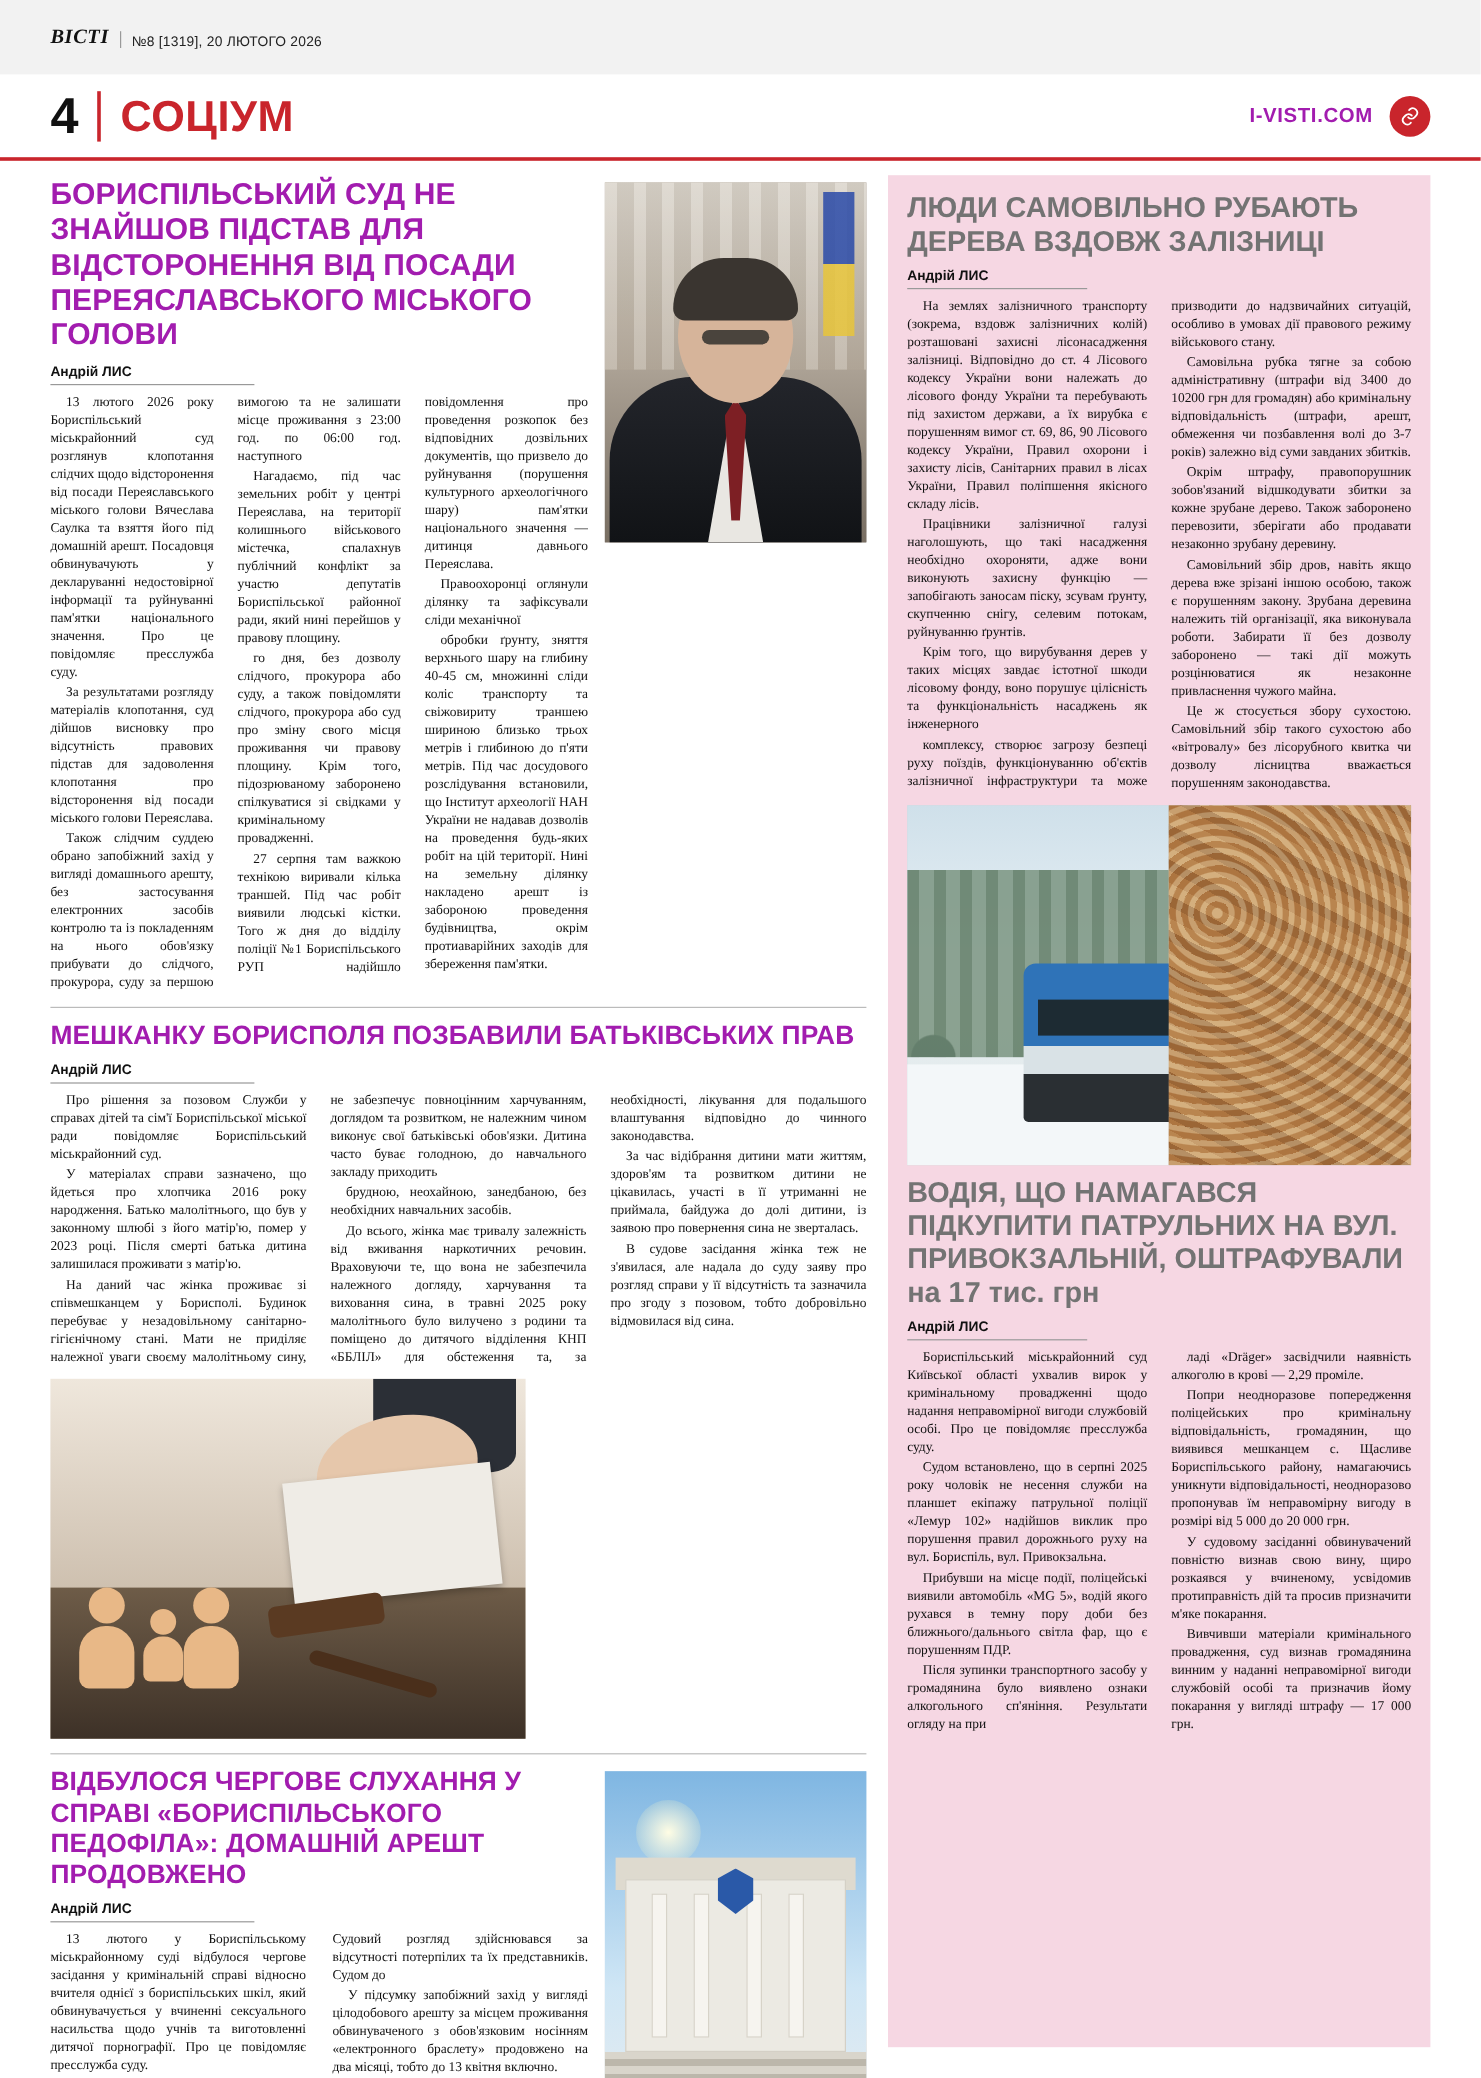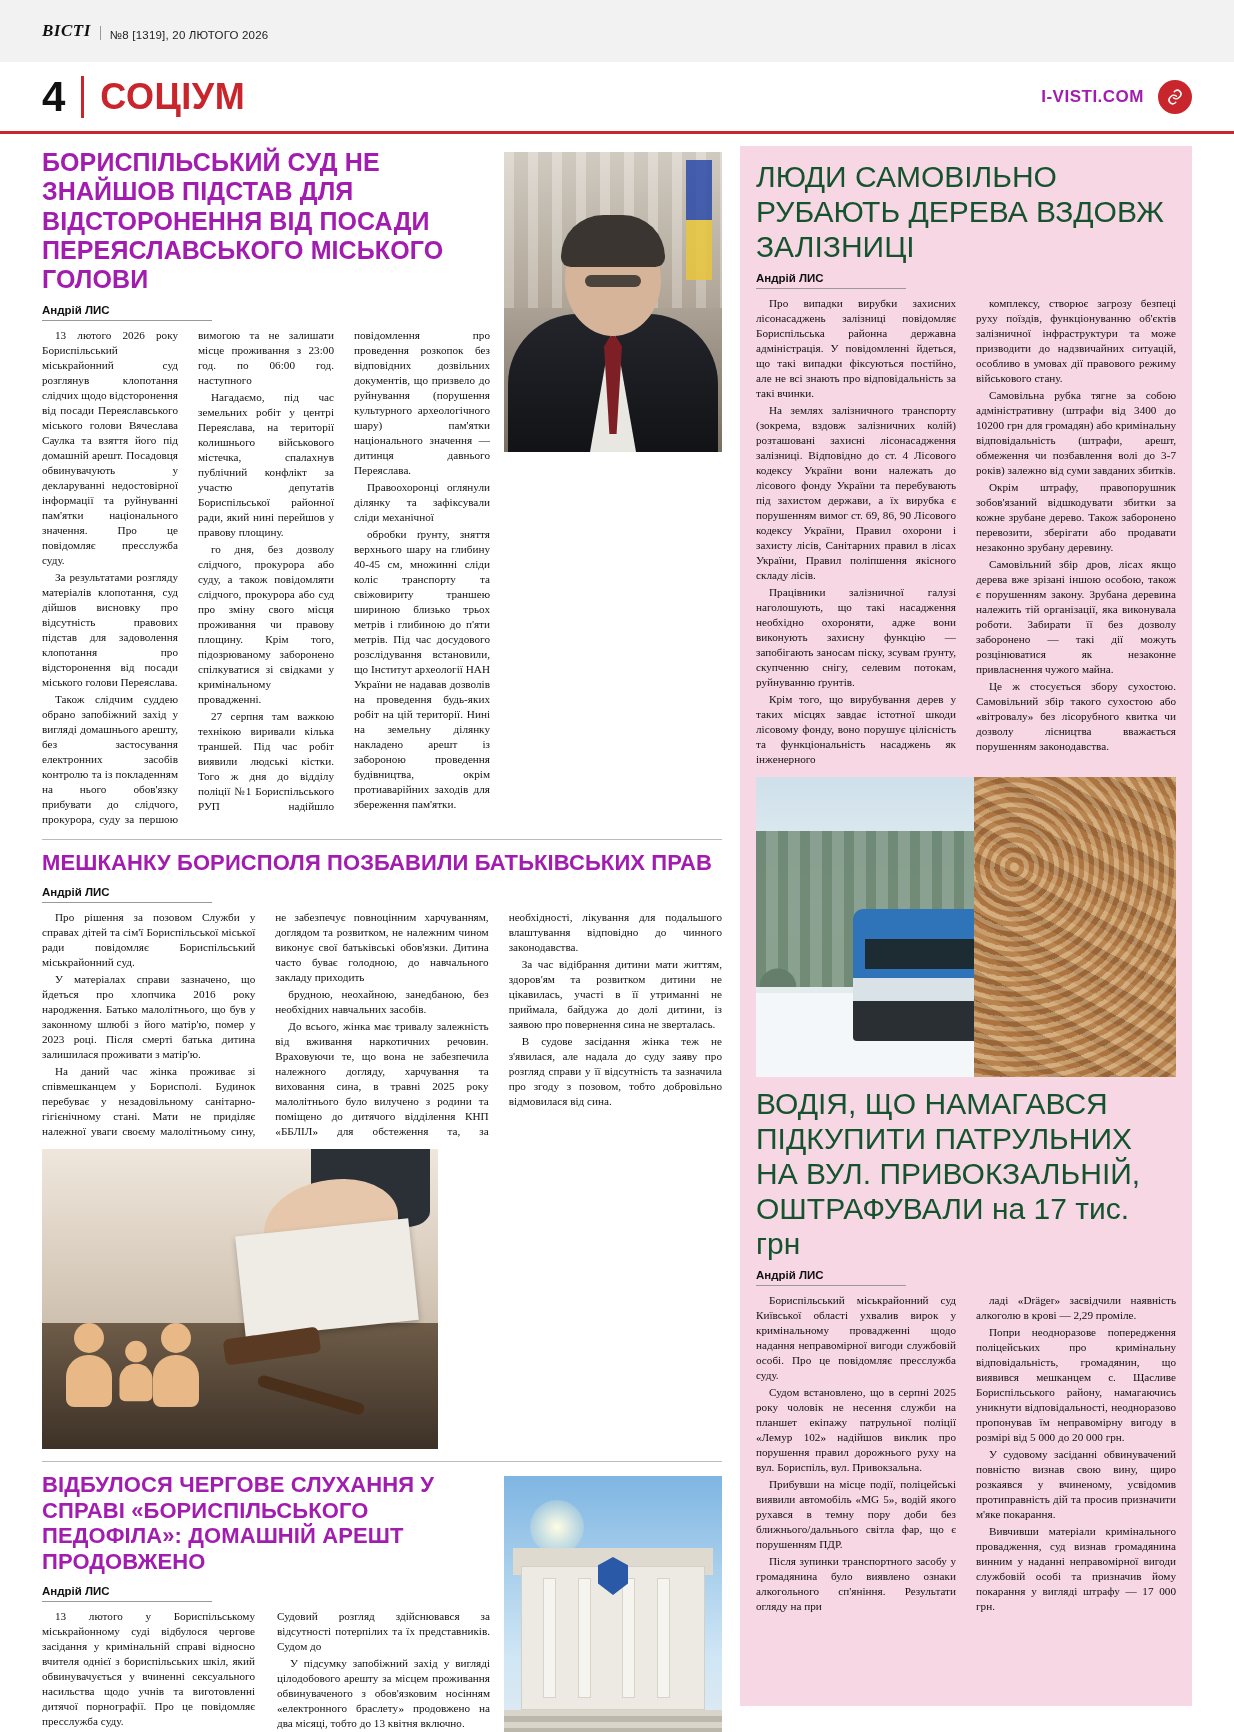--- a/index.html
+++ b/index.html
@@ -181,22 +181,22 @@
     border:1px solid #d4d0c6;}
   .pb-roof{position:absolute;left:4%;top:24%;width:92%;height:9%;background:#dedacf;}
   .pb-col{position:absolute;top:34%;width:13px;height:40%;background:#f6f4ef;border:1px solid #d7d3c8;}
   .pb-emb{position:absolute;left:50%;top:27%;transform:translateX(-50%);
     width:30px;height:38px;background:#2a59a8;clip-path:polygon(50% 0,100% 22%,100% 70%,50% 100%,0 70%,0 22%);}
   .pb-steps{position:absolute;left:0;bottom:0;width:100%;height:22%;
     background:repeating-linear-gradient(180deg,#d9d5cb 0 6px,#bcb7ab 6px 12px);}
 
   
   .rh {
-    font-size:30px; line-height:1.16; font-weight:normal; margin:0 0 8px 0;
-    color:#14532d; text-transform:uppercase;
+    font-size:24px; line-height:1.16; font-weight:bold; margin:0 0 8px 0;
+    color:#737373; text-transform:uppercase;
   }
   .right-col p.body { font-size:11.2px; }
   .right-cols2 { column-count:2; column-gap:20px; }
 
   .photo-train {
     width:100%; height:300px; margin:10px 0 10px 0; position:relative; overflow:hidden;
     background:#cfd8dd;
   }
   .pt-left{position:absolute;left:0;top:0;width:52%;height:100%;
     background:linear-gradient(180deg,#cfe0ea 0%,#e9f1f5 45%,#dfe6e6 100%);}
@@ -339,28 +339,27 @@
     </div>
 
   </div>
 
   <div class="right-col">
 
     <div>
       <h2 class="rh">ЛЮДИ САМОВІЛЬНО РУБАЮТЬ ДЕРЕВА ВЗДОВЖ ЗАЛІЗНИЦІ</h2>
       <div class="byline byline-r">Андрій ЛИС</div>
       <div class="right-cols2">
-        <p class="body">Про випадки вирубки захисних лісонасаджень залізниці повідомляє Бориспільська районна державна адміністрація. У повідомленні йдеться, що такі випадки фіксуються постійно, але не всі знають про відповідальність за такі вчинки.</p>
         <p class="body">На землях залізничного транспорту (зокрема, вздовж залізничних колій) розташовані захисні лісонасадження залізниці. Відповідно до ст. 4 Лісового кодексу України вони належать до лісового фонду України та перебувають під захистом держави, а їх вирубка є порушенням вимог ст. 69, 86, 90 Лісового кодексу України, Правил охорони і захисту лісів, Санітарних правил в лісах України, Правил поліпшення якісного складу лісів.</p>
         <p class="body">Працівники залізничної галузі наголошують, що такі насадження необхідно охороняти, адже вони виконують захисну функцію — запобігають заносам піску, зсувам ґрунту, скупченню снігу, селевим потокам, руйнуванню ґрунтів.</p>
         <p class="body">Крім того, що вирубування дерев у таких місцях завдає істотної шкоди лісовому фонду, воно порушує цілісність та функціональність насаджень як інженерного</p>
         <p class="body">комплексу, створює загрозу безпеці руху поїздів, функціонуванню об'єктів залізничної інфраструктури та може призводити до надзвичайних ситуацій, особливо в умовах дії правового режиму військового стану.</p>
         <p class="body">Самовільна рубка тягне за собою адміністративну (штрафи від 3400 до 10200 грн для громадян) або кримінальну відповідальність (штрафи, арешт, обмеження чи позбавлення волі до 3-7 років) залежно від суми завданих збитків.</p>
         <p class="body">Окрім штрафу, правопорушник зобов'язаний відшкодувати збитки за кожне зрубане дерево. Також заборонено перевозити, зберігати або продавати незаконно зрубану деревину.</p>
-        <p class="body">Самовільний збір дров, лісах якщо дерева вже зрізані іншою особою, також є порушенням закону. Зрубана деревина належить тій організації, яка виконувала роботи. Забирати її без дозволу заборонено — такі дії можуть розцінюватися як незаконне привласнення чужого майна.</p>
+        <p class="body">Самовільний збір дров, навіть якщо дерева вже зрізані іншою особою, також є порушенням закону. Зрубана деревина належить тій організації, яка виконувала роботи. Забирати її без дозволу заборонено — такі дії можуть розцінюватися як незаконне привласнення чужого майна.</p>
         <p class="body">Це ж стосується збору сухостою. Самовільний збір такого сухостою або «вітровалу» без лісорубного квитка чи дозволу лісництва вважається порушенням законодавства.</p>
       </div>
       <div class="photo photo-train">
         <div class="pt-left"></div>
           <div class="pt-trees"></div>
           <div class="pt-snow"></div>
         <div class="pt-train"></div>
           <div class="pt-win"></div>
         <div class="pt-right"></div>
           <div class="pt-logs"></div>

